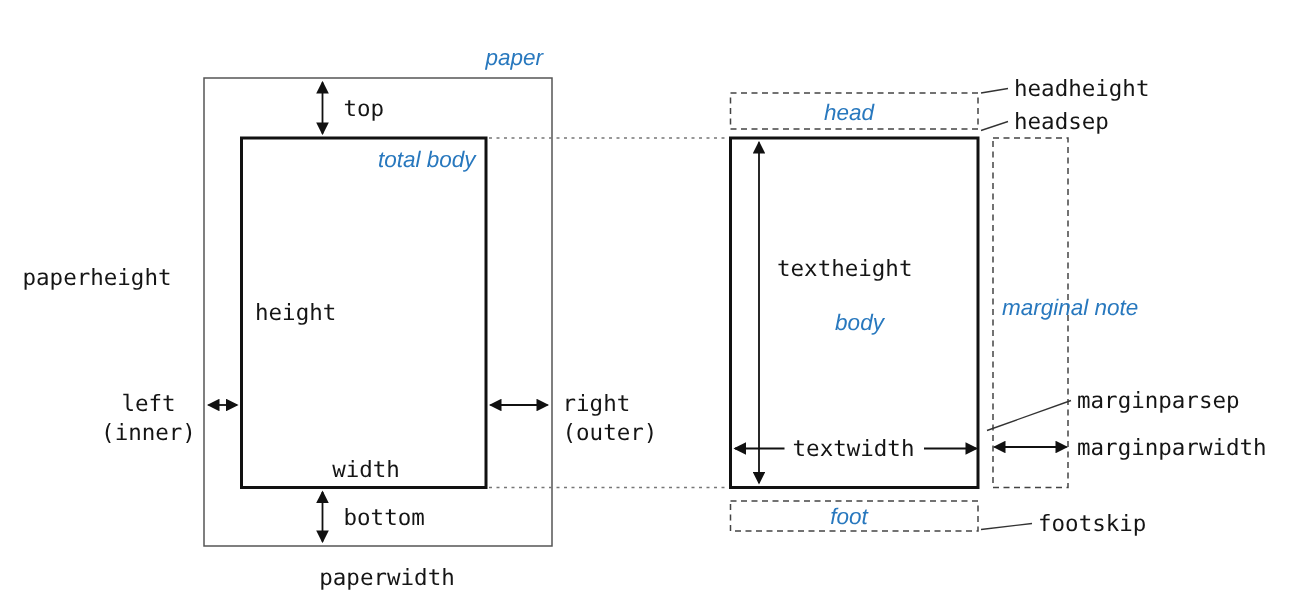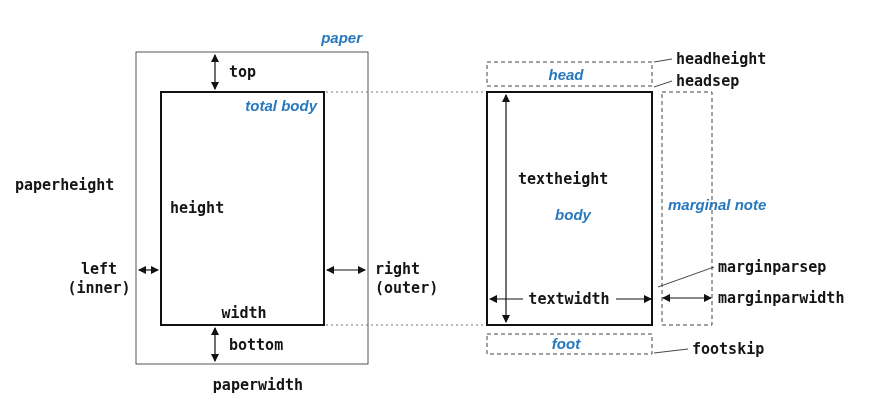--- a/index.html
+++ b/index.html
@@ -1,20 +1,20 @@
 <!DOCTYPE html>
 <html><head>
 <meta charset="utf-8">
 <style>
   html,body{margin:0;padding:0;}
   body{
     width:875px;height:409px;background:#ffffff;overflow:hidden;
     font-family:"DejaVu Sans Mono",monospace;
   }
-  .stage{position:relative;width:875px;height:291px;font-weight:bold;}
+  .stage{position:relative;width:875px;height:291px;}
   svg{display:block;}
   text.mono{
     font-family:"DejaVu Sans Mono",monospace;
     font-size:15px; fill:#151515;
   }
   text.blue{
     font-family:"Liberation Sans",sans-serif;
     font-size:15px; font-style:italic;
   }
   .frame-thin{fill:none;stroke:#555555;stroke-width:1;}

